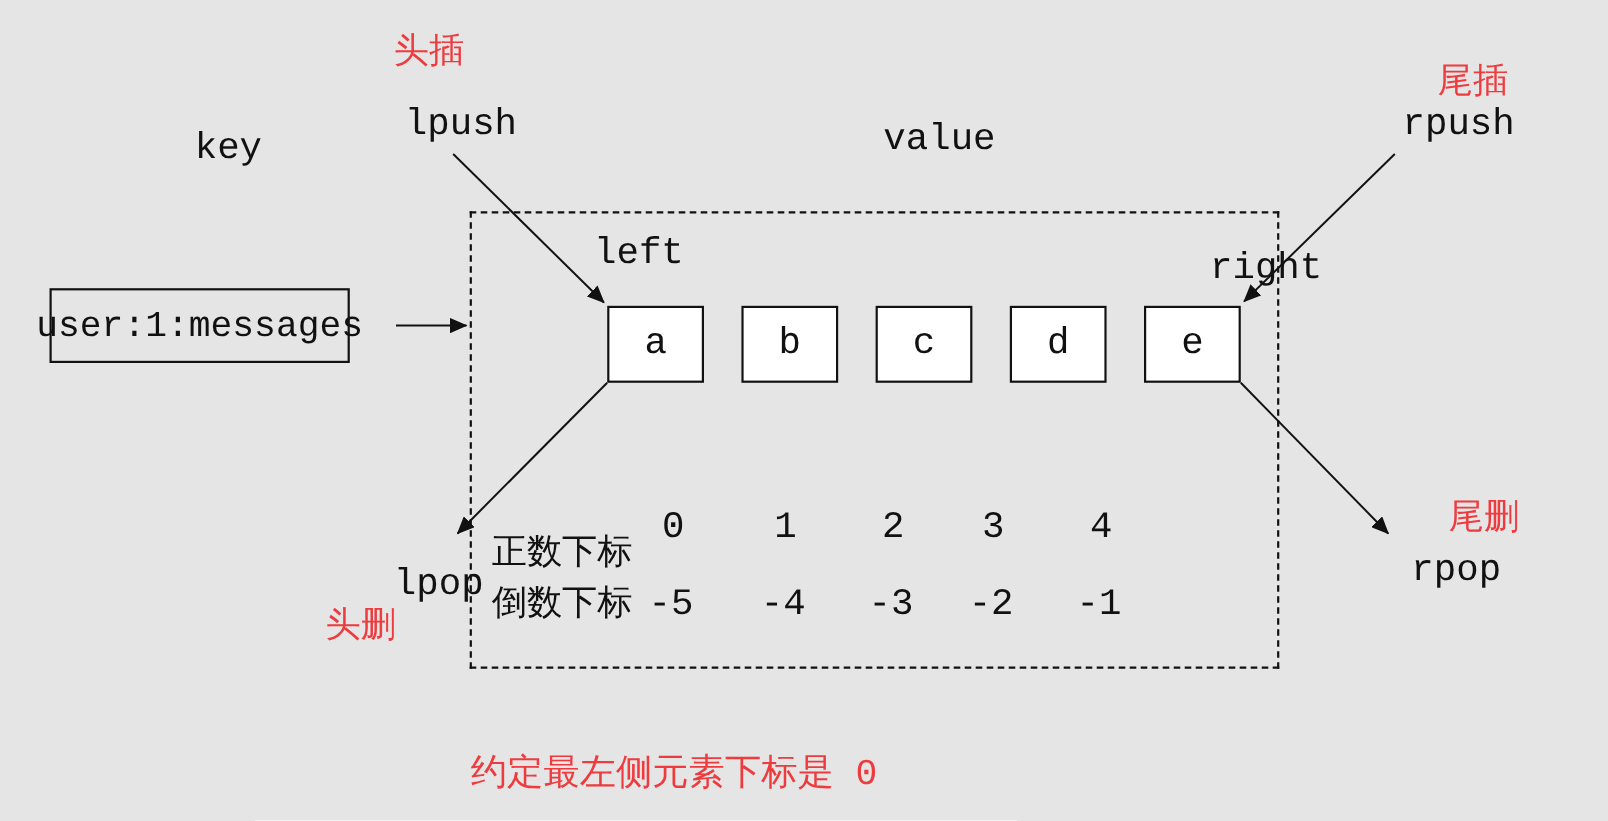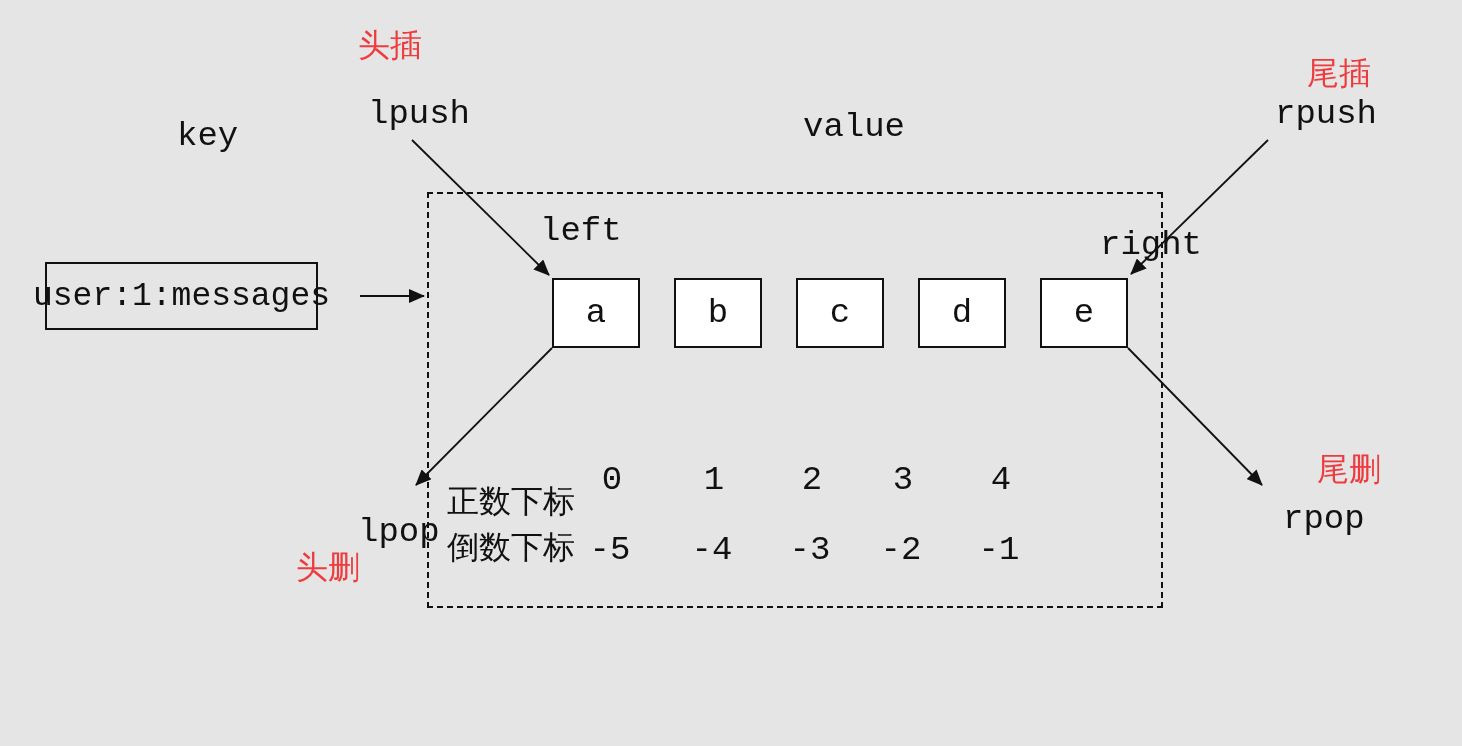--- a/index.html
+++ b/index.html
@@ -98,14 +98,15 @@
   <div class="num" style="left:810px;top:533px;">-3</div>
   <div class="num" style="left:901px;top:533px;">-2</div>
   <div class="num" style="left:999px;top:533px;">-1</div>
 
   <div class="abs lbl" style="left:358px;top:499px;margin-top:16px;">lpop</div>
   <div class="abs cjk red" style="left:296px;top:554px;">头删</div>
 
   <div class="abs cjk red" style="left:1317px;top:456px;">尾删</div>
   <div class="abs lbl" style="left:1283px;top:502px;">rpop</div>
 
+  <div class="abs cjk red" style="left:428px;top:688px;font-size:33px;">约定最左侧元素下标是 0</div>
 
 </div>
 
 </body></html>

